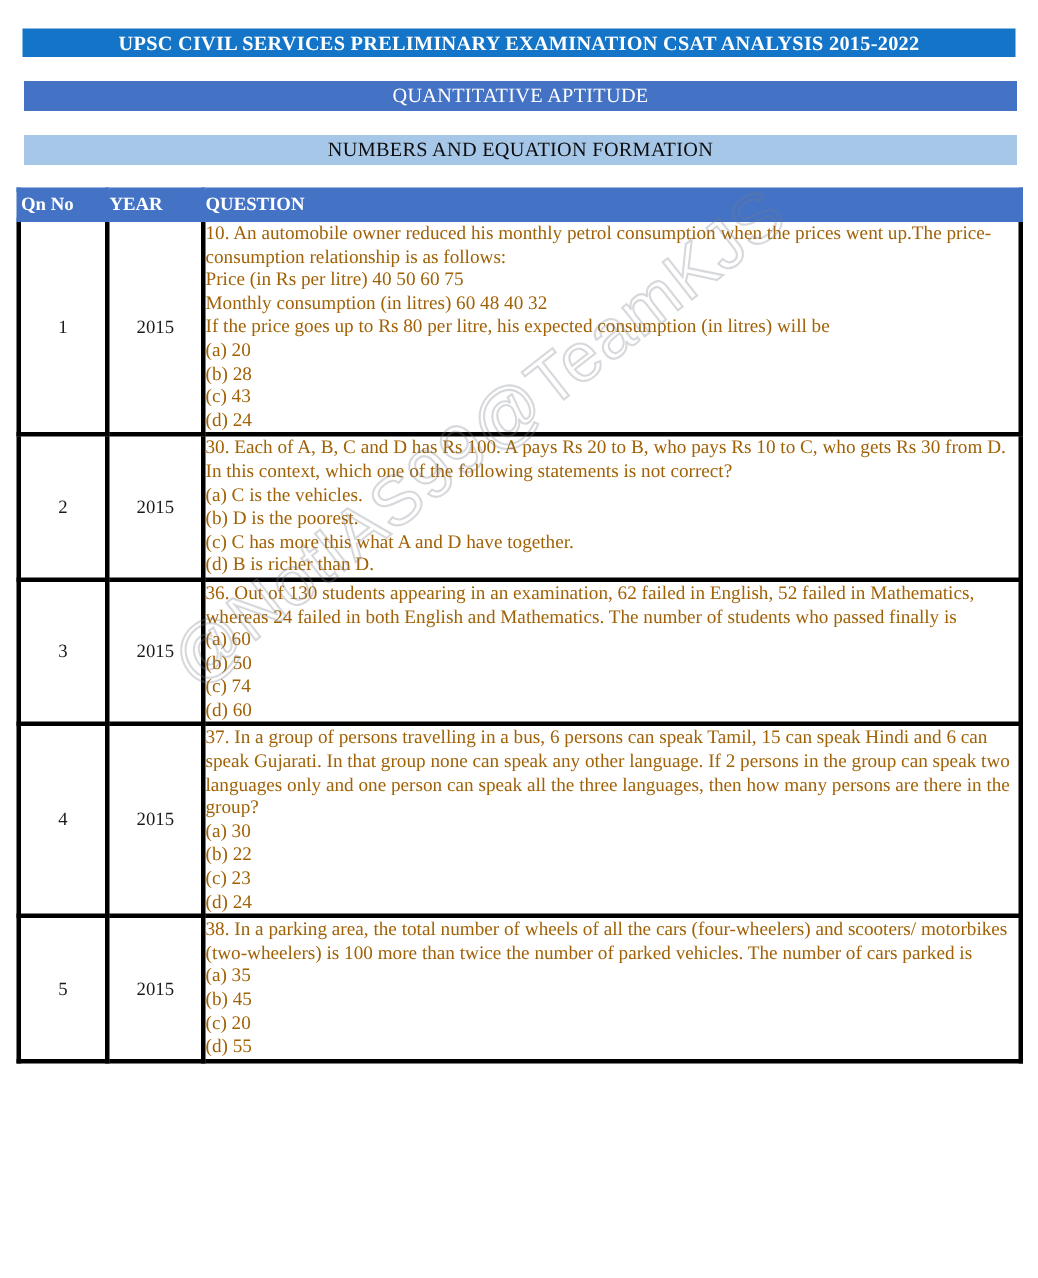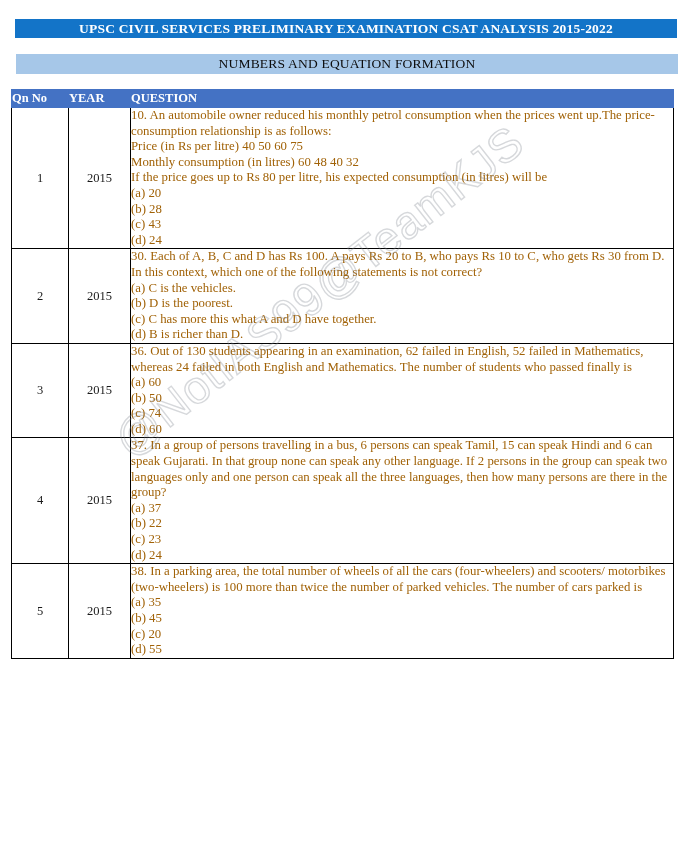--- a/index.html
+++ b/index.html
@@ -95,21 +95,21 @@
     margin-left: 11px;
     width: 661px;
   }
   table.qtable {
     border-collapse: collapse;
     width: 661px;
     table-layout: fixed;
   }
   table.qtable th,
   table.qtable td {
-    border: 1px solid #000000;
+    border: 3px solid #000000;
     padding: 0;
     vertical-align: middle;
   }
   table.qtable thead th {
     background: #4472c4;
     color: #ffffff;
     font-weight: 700;
     font-size: 12.5px;
     height: 17px;
     line-height: 17px;
@@ -145,20 +145,21 @@
 </head>
 <body>
 
 <div class="page">
 
   <div class="watermark">
     <div class="watermark-text">@NotIAS99@TeamKJS</div>
   </div>
 
   <div class="bar bar-title">UPSC CIVIL SERVICES PRELIMINARY EXAMINATION CSAT ANALYSIS 2015-2022</div>
+  <div class="bar bar-sub">QUANTITATIVE APTITUDE</div>
   <div class="bar bar-topic">NUMBERS AND EQUATION FORMATION</div>
 
   <div class="table-wrap">
     <table class="qtable">
       <thead>
         <tr>
           <th class="col-qn">Qn No</th>
           <th class="col-year">YEAR</th>
           <th class="col-q">QUESTION</th>
         </tr>
@@ -198,21 +199,21 @@
               <span class="opt">(b) 50</span>
               <span class="opt">(c) 74</span>
               <span class="opt">(d) 60</span>
             </td>
           </tr>
           <tr>
             <td class="cell-qn">4</td>
             <td class="cell-year">2015</td>
             <td class="cell-q">
               <span class="qline">37. In a group of persons travelling in a bus, 6 persons can speak Tamil, 15 can speak Hindi and 6 can speak Gujarati. In that group none can speak any other language. If 2 persons in the group can speak two languages only and one person can speak all the three languages, then how many persons are there in the group?</span>
-              <span class="opt">(a) 37</span>
+              <span class="opt">(a) 30</span>
               <span class="opt">(b) 22</span>
               <span class="opt">(c) 23</span>
               <span class="opt">(d) 24</span>
             </td>
           </tr>
           <tr>
             <td class="cell-qn">5</td>
             <td class="cell-year">2015</td>
             <td class="cell-q">
               <span class="qline">38. In a parking area, the total number of wheels of all the cars (four-wheelers) and scooters/ motorbikes (two-wheelers) is 100 more than twice the number of parked vehicles. The number of cars parked is</span>

